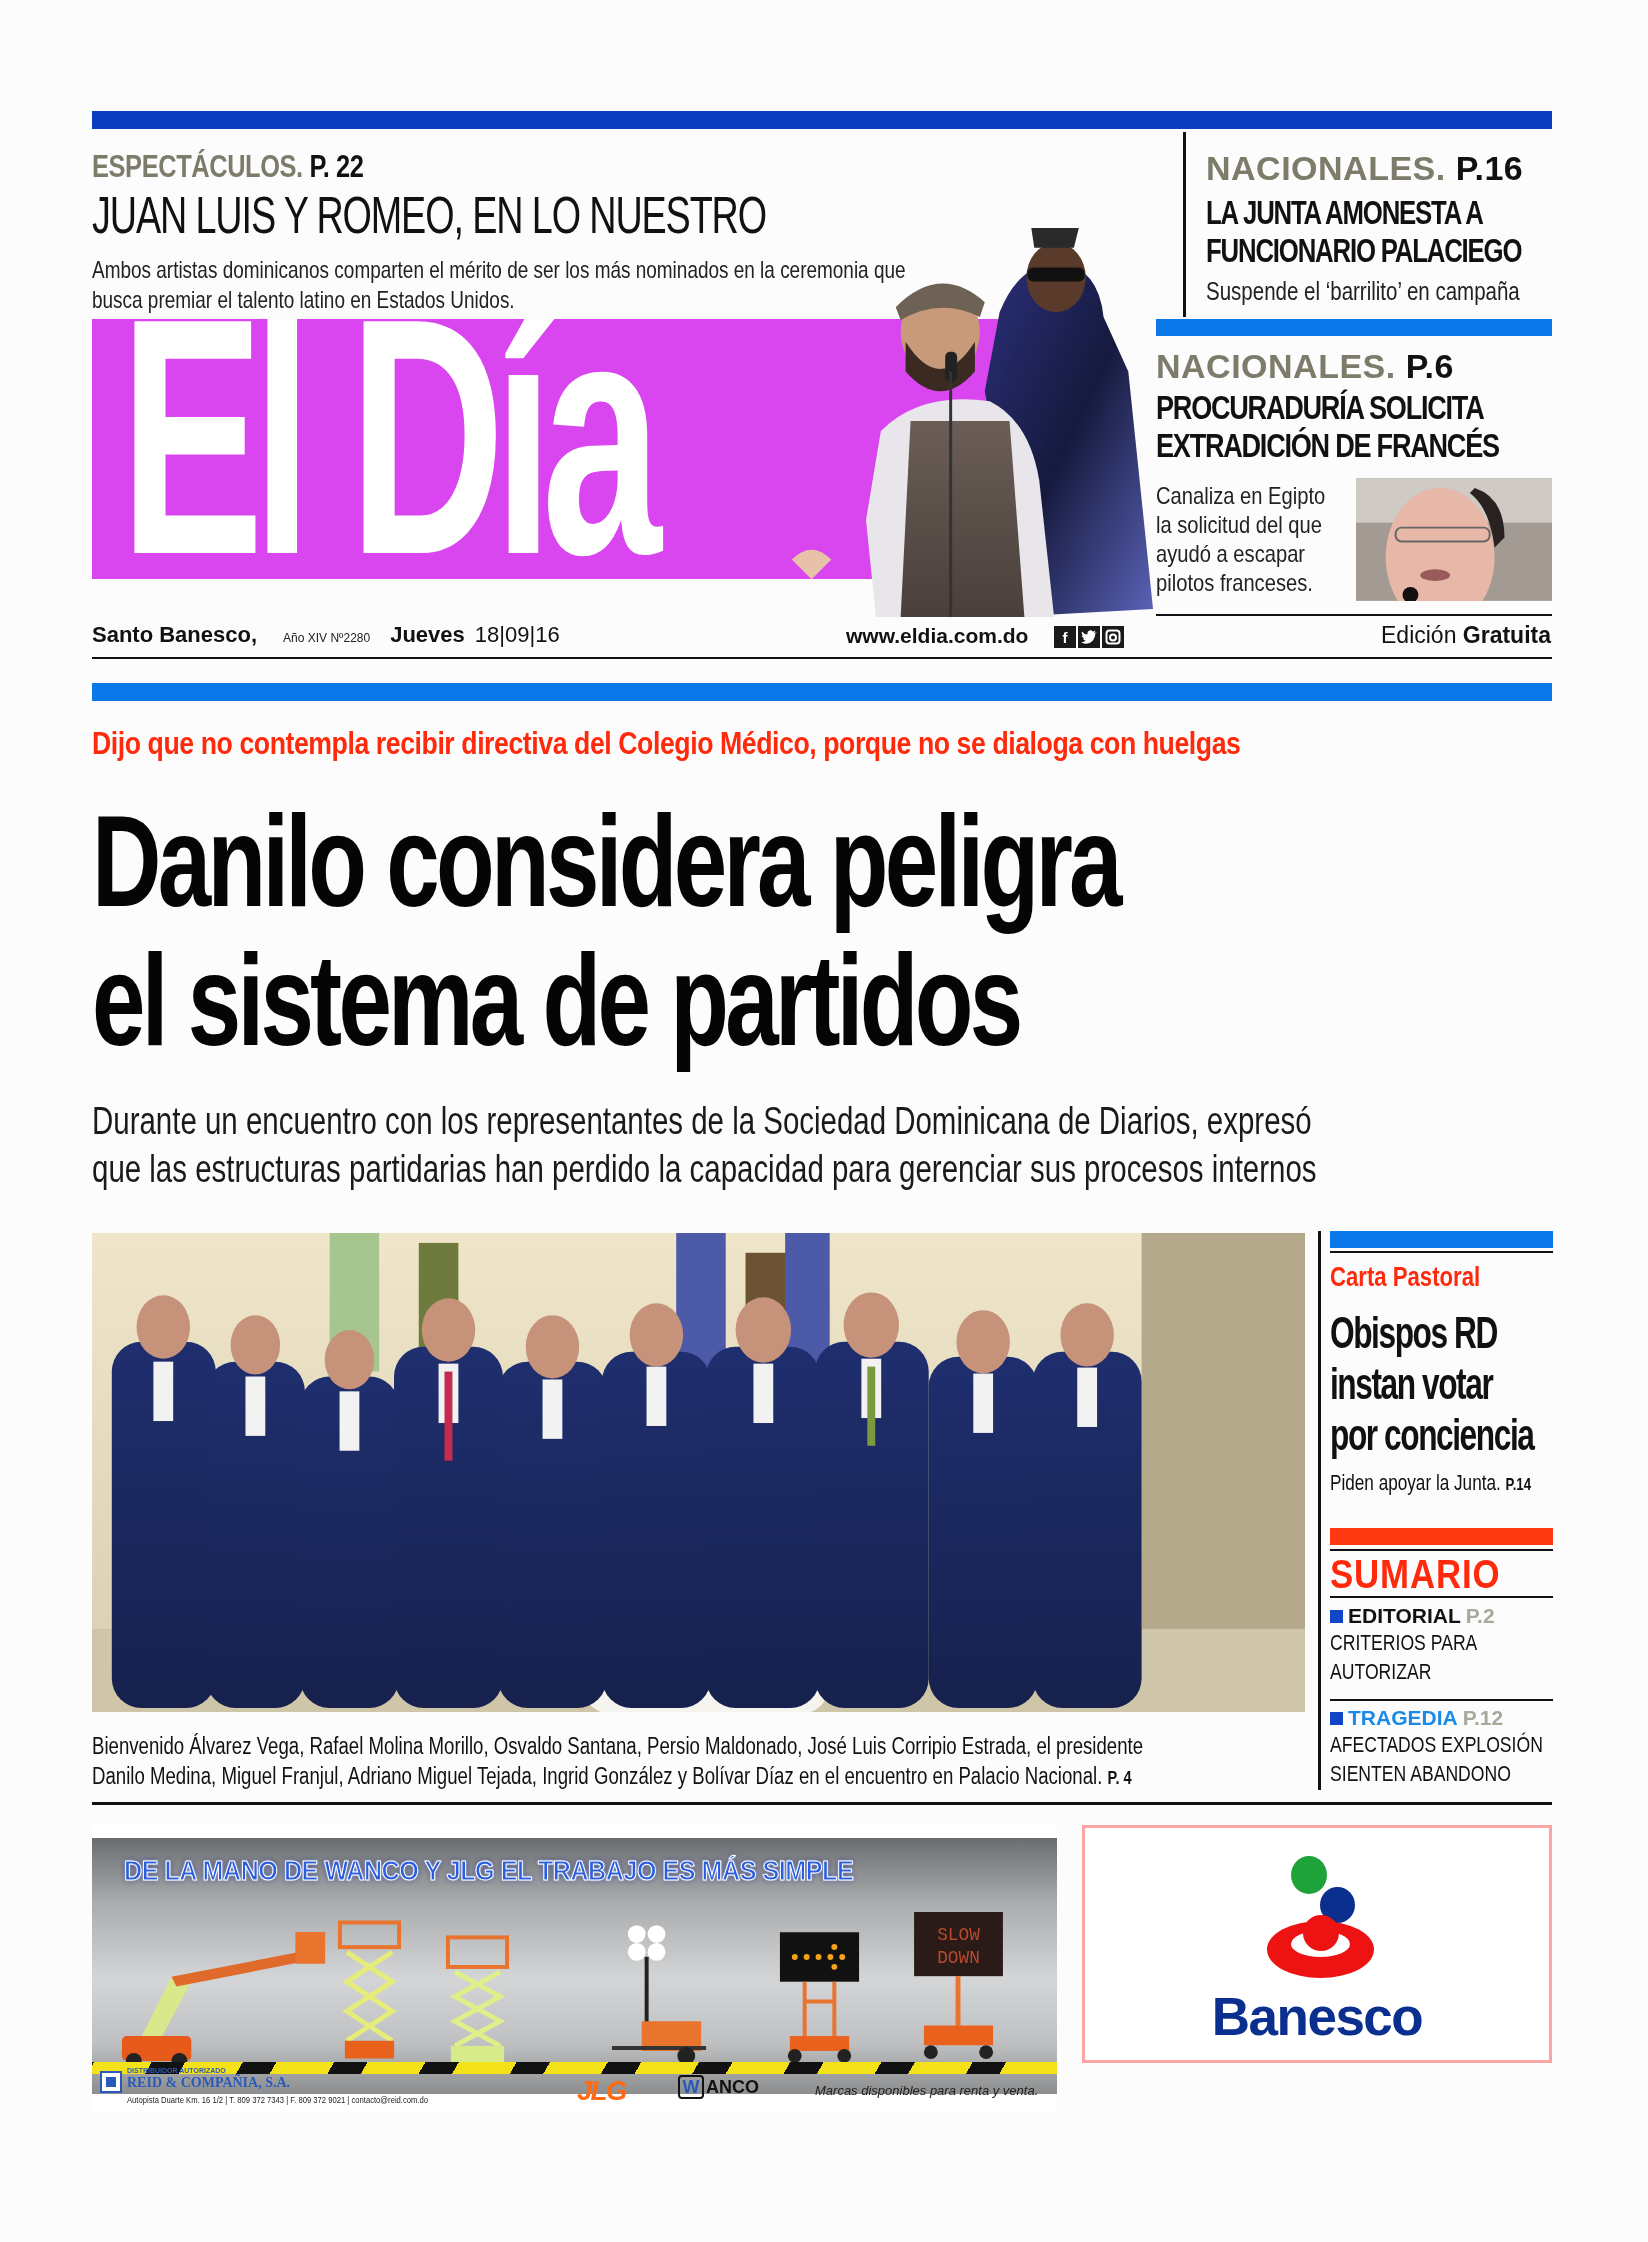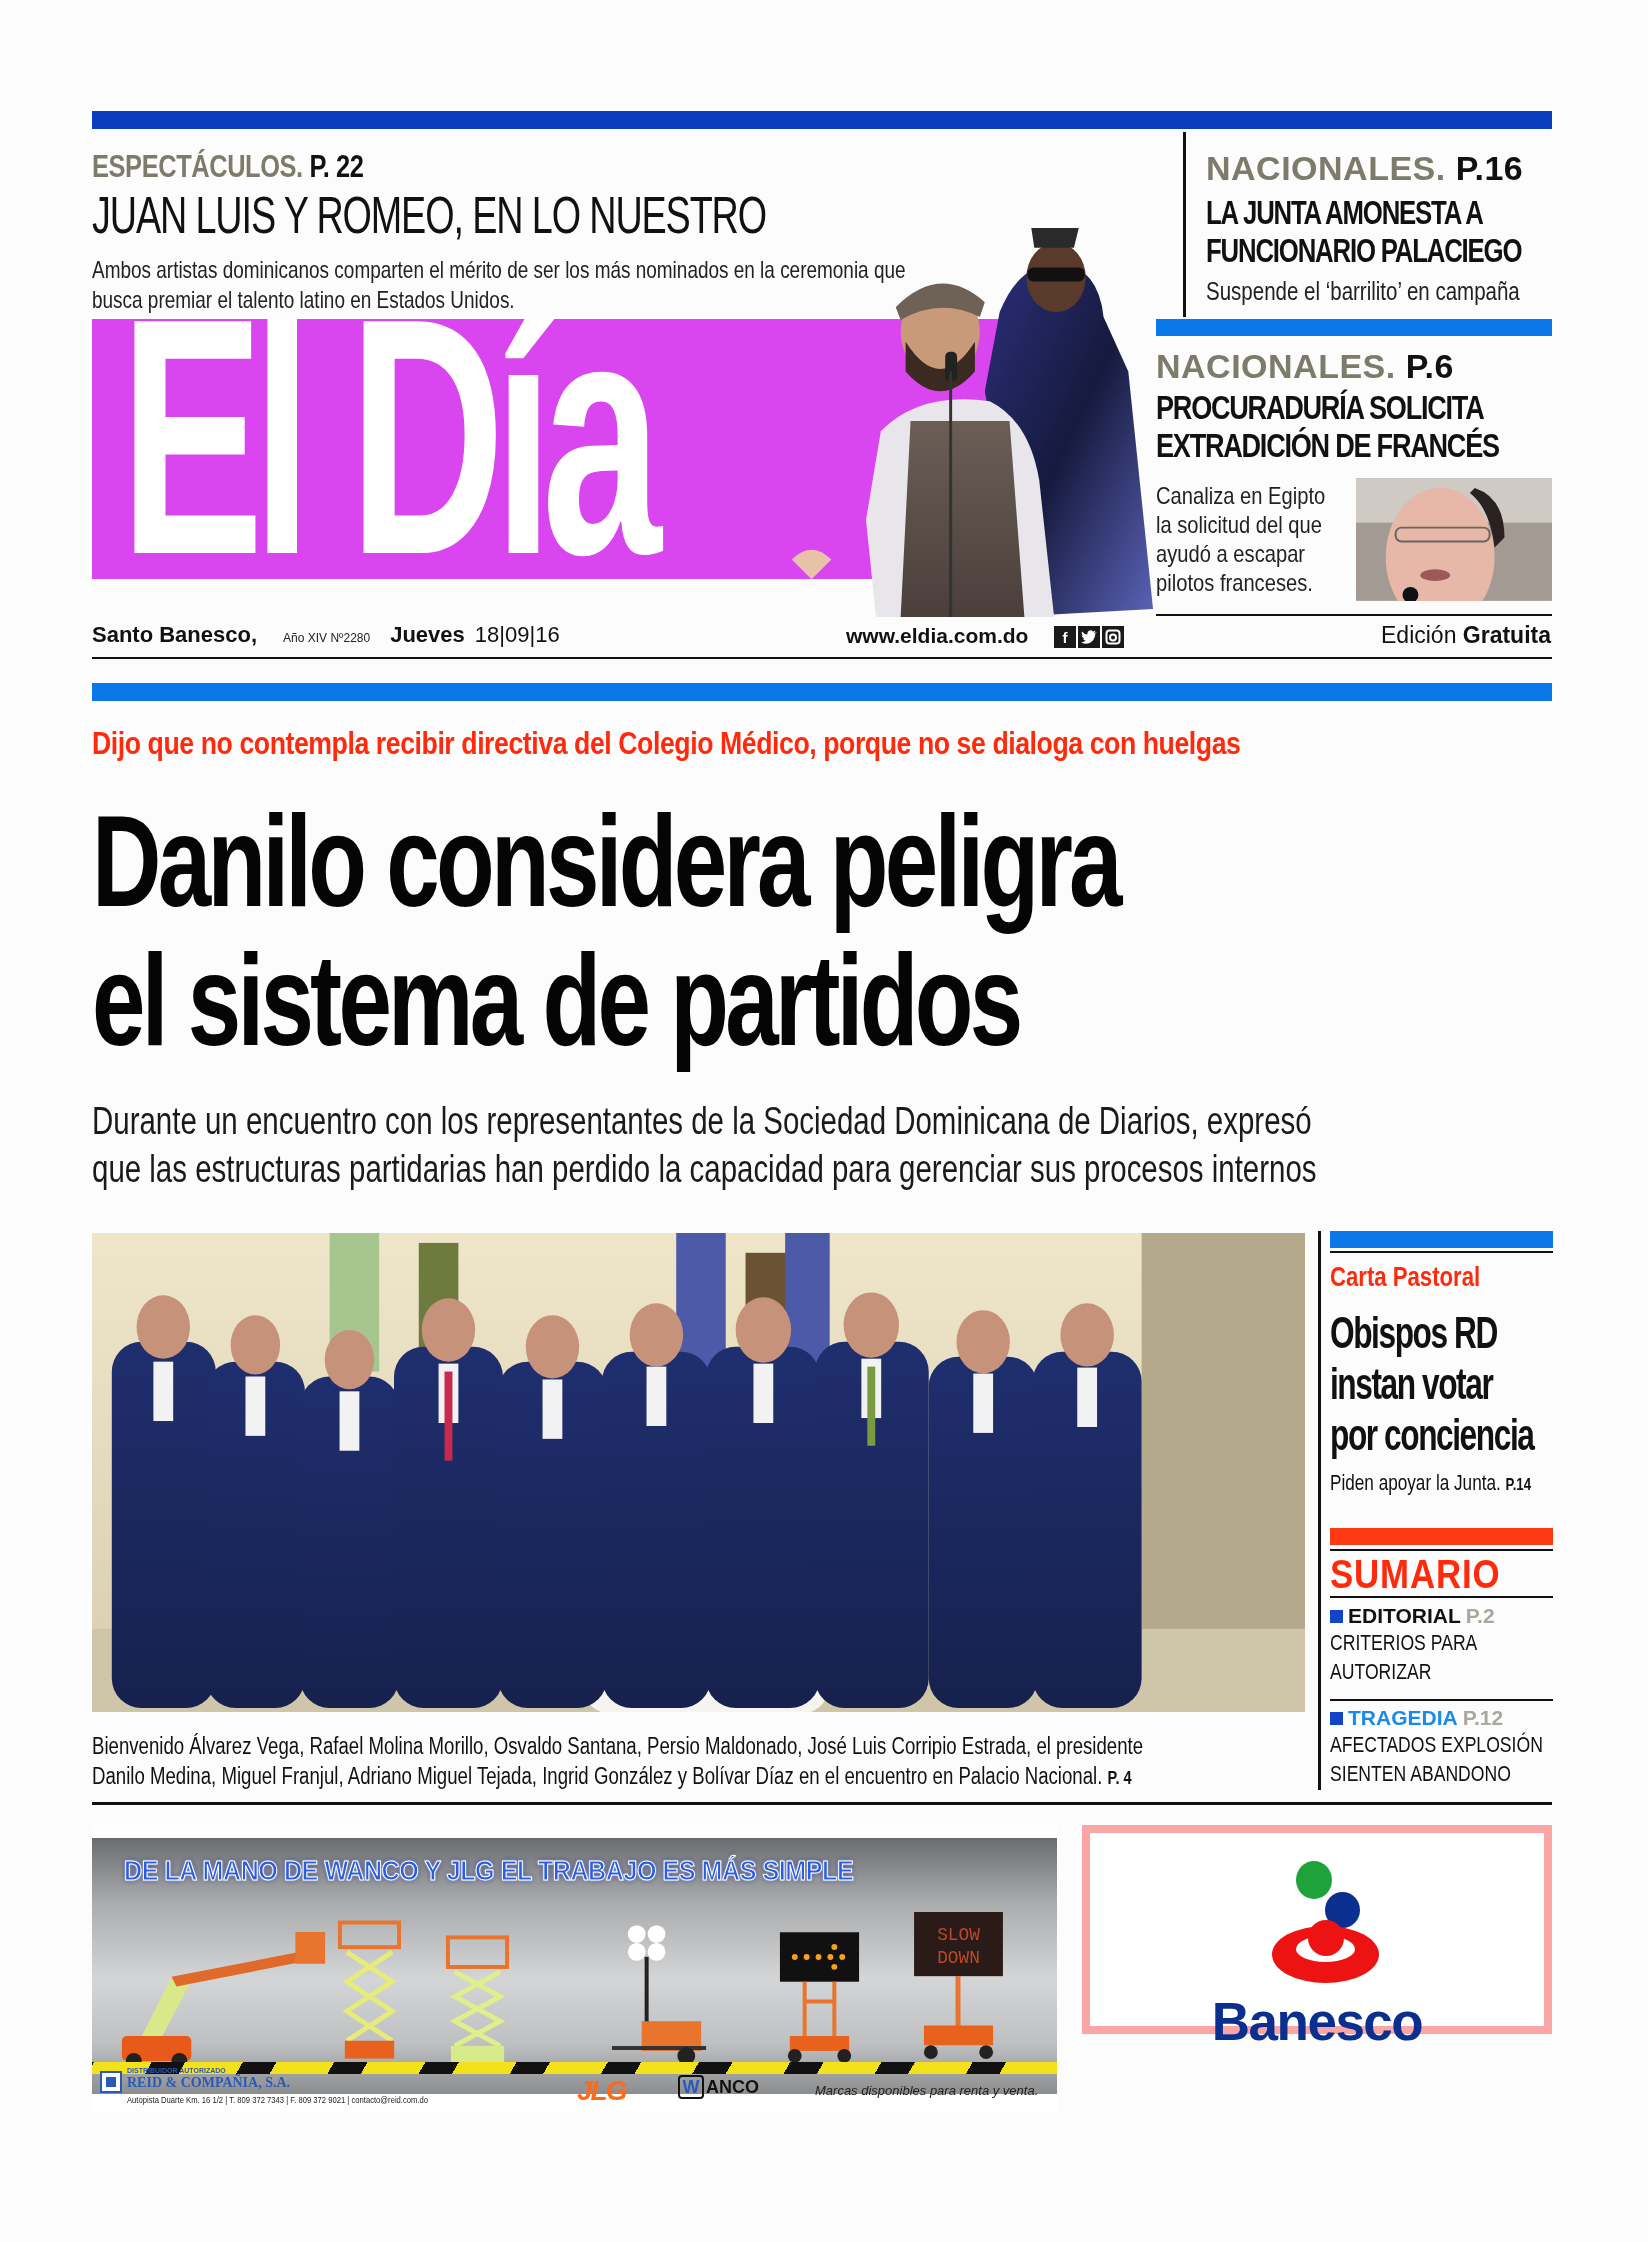--- a/index.html
+++ b/index.html
@@ -103,21 +103,21 @@
   #reid-logo::after { content: ""; position: absolute; left: 4px; top: 4px; width: 10px; height: 10px; background: #2a5ab8; }
   #reid-dist { position: absolute; left: 35px; top: 2px; font-size: 7px; font-weight: 700; color: #2a5ab8; white-space: nowrap; }
   #reid-name { position: absolute; left: 35px; top: 10px; font-family: "Liberation Serif", serif; font-size: 14px; font-weight: 700; color: #2a5ab8; white-space: nowrap; }
   #reid-contact { position: absolute; left: 35px; top: 30px; font-size: 9px; color: #222; white-space: nowrap; transform: scaleX(0.85); transform-origin: left; }
   #jlg-logo { position: absolute; left: 485px; top: 10px; font-size: 28px; font-weight: 700; font-style: italic; color: #ff6a14; letter-spacing: -2px; }
   #wanco-logo { position: absolute; left: 586px; top: 10px; display: flex; align-items: center; gap: 2px; }
   #wanco-w { width: 26px; height: 24px; border: 2px solid #111; border-radius: 4px; color: #2a5ab8; font-weight: 700; font-size: 18px; display: flex; align-items: center; justify-content: center; }
   #wanco-text { font-size: 18px; font-weight: 700; color: #111; }
   #ad-tagline { position: absolute; left: 723px; top: 18px; font-size: 13px; font-style: italic; color: #222; white-space: nowrap; }
 
-  #ad-banesco { left: 1082px; top: 1825px; width: 470px; height: 209px; border: 8px solid #fca5a5; background: #fff; }
+  #ad-banesco { left: 1082px; top: 1825px; width: 470px; height: 238px; border: 3px solid #fca5a5; background: #fff; }
   #banesco-green { position: absolute; left: 206px; top: 28px; width: 36px; height: 38px; border-radius: 50%; background: #1da33a; }
   #banesco-blue { position: absolute; left: 235px; top: 59px; width: 35px; height: 36px; border-radius: 50%; background: #0b2f8f; }
   #banesco-ring { position: absolute; left: 182px; top: 93px; width: 107px; height: 57px; border-radius: 50%; background: #ee1313; }
   #banesco-ring::after { content: ""; position: absolute; left: 24px; top: 10px; width: 59px; height: 26px; border-radius: 50%; background: #fff; }
   #banesco-red { position: absolute; left: 218px; top: 87px; width: 36px; height: 36px; border-radius: 50%; background: #ee1313; z-index: 2; }
   #banesco-name { position: absolute; left: 0; width: 100%; top: 158px; text-align: center; font-size: 53px; font-weight: 700; color: #0b2f8f; letter-spacing: -1.5px; }
   #banesco-tag { position: absolute; left: 0; width: 100%; top: 220px; text-align: center; font-family: "DejaVu Serif", serif; font-style: italic; font-size: 32px; color: #1da33a; }
 </style>
 </head>
 <body>

